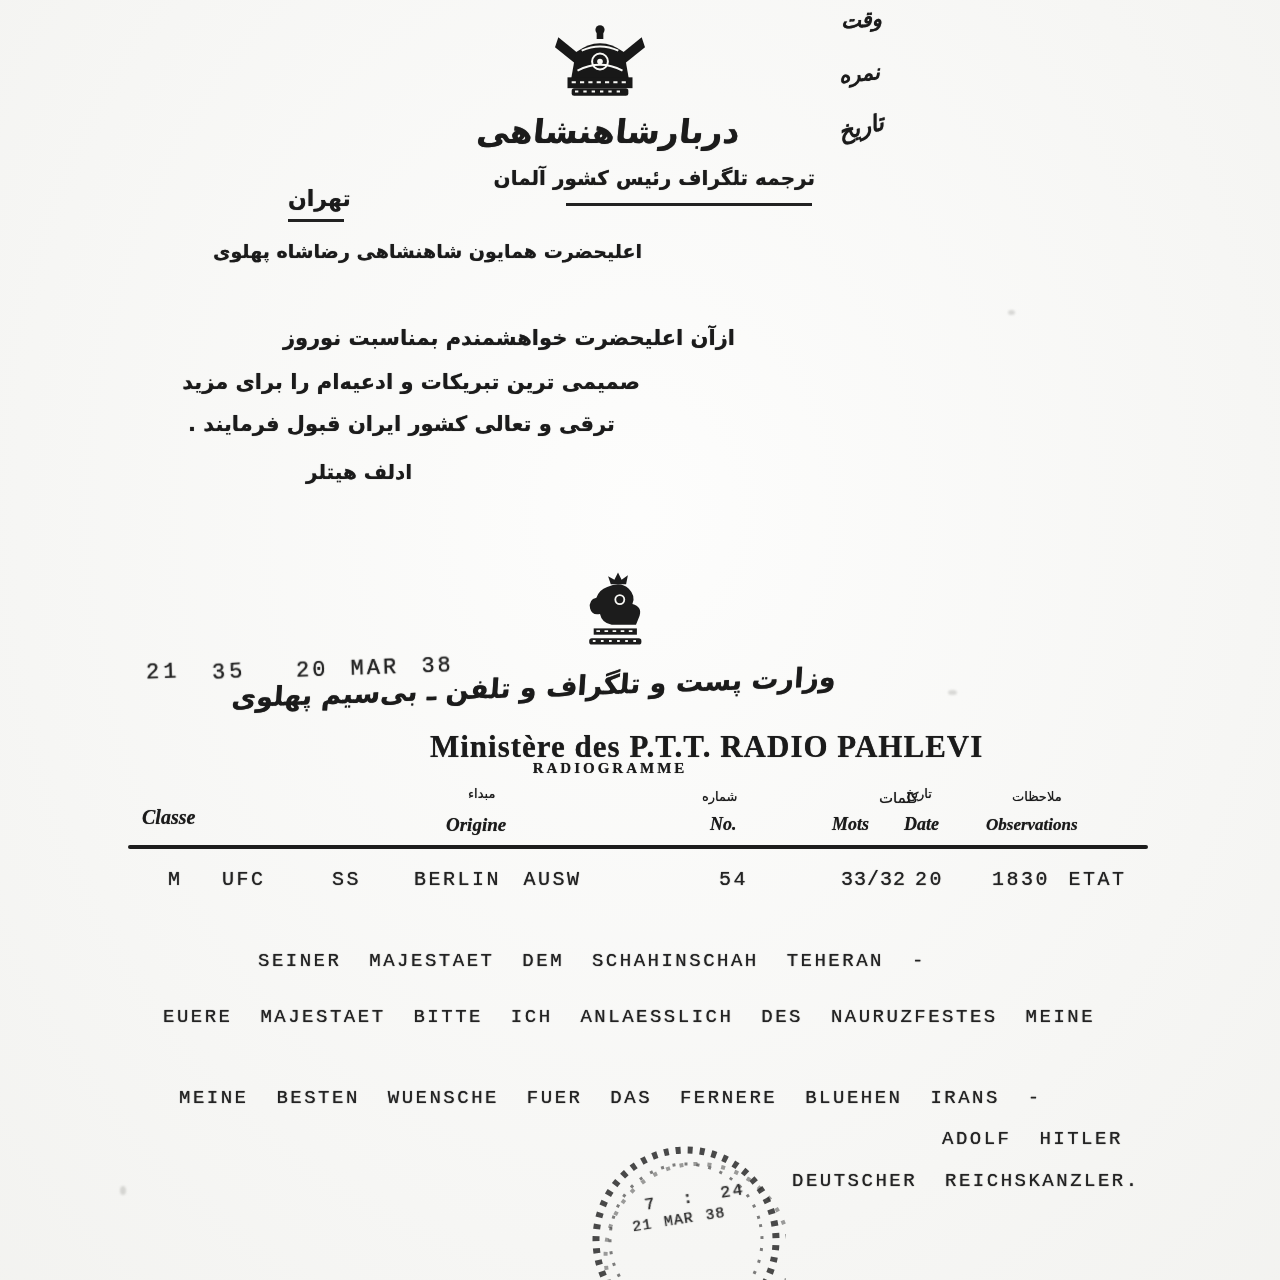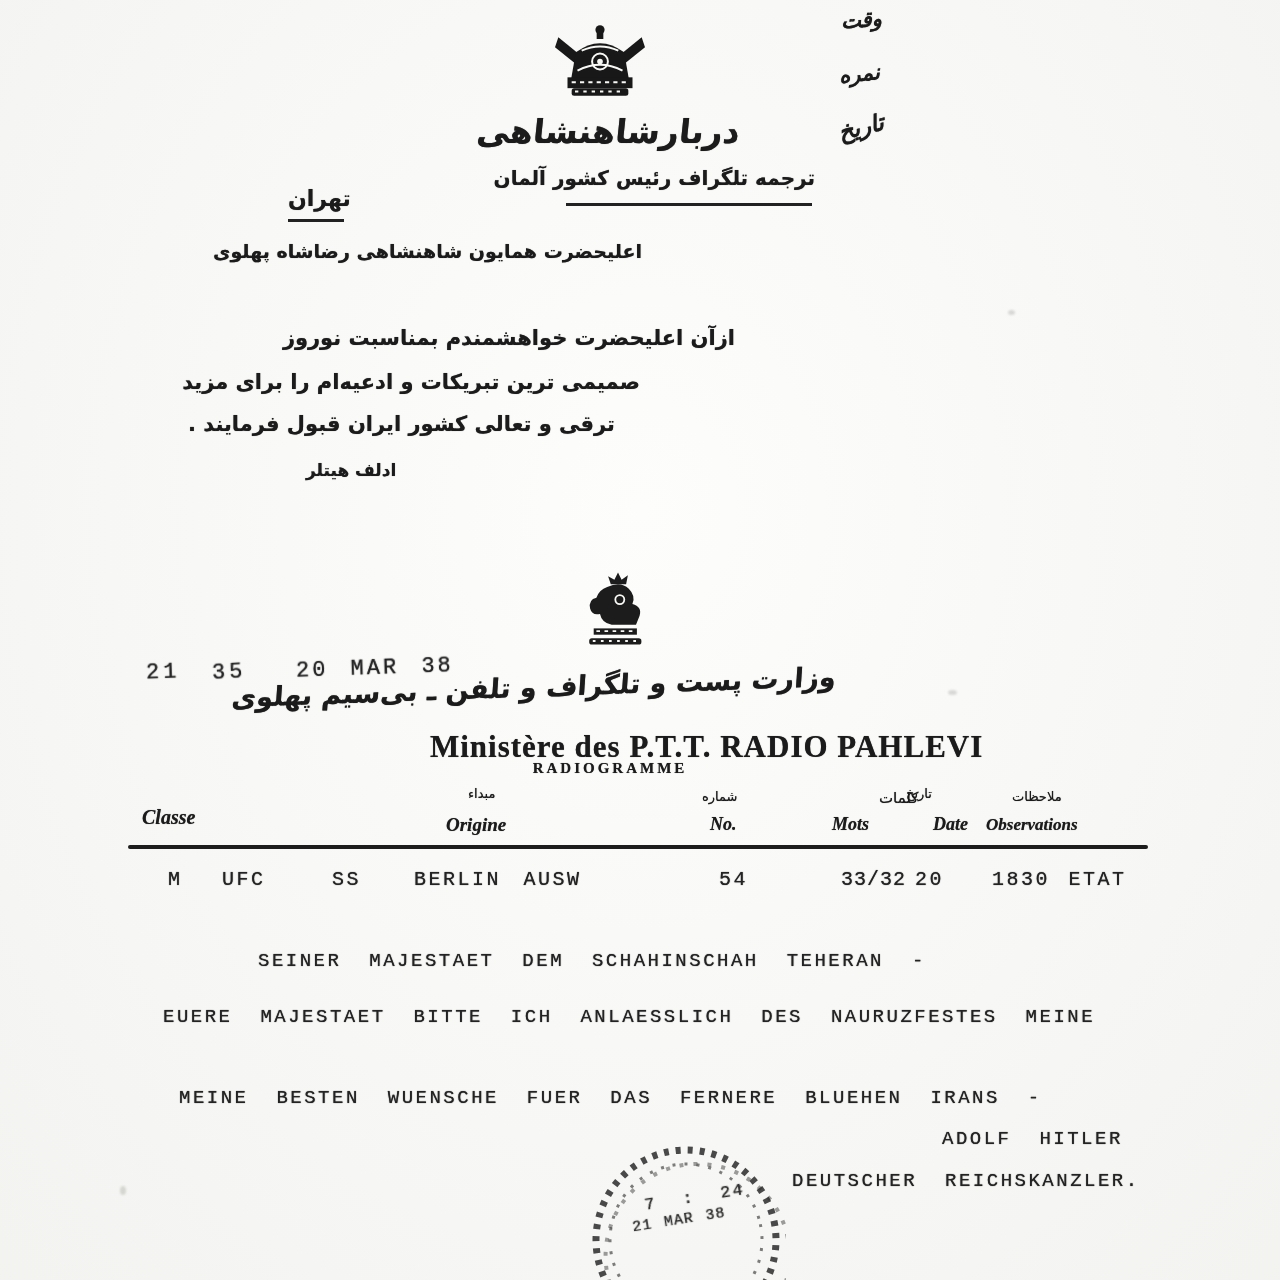--- a/index.html
+++ b/index.html
@@ -61,21 +61,21 @@
   <div class="u-line" style="left:566px;top:203px;width:246px;height:3px;"></div>
 
   <div class="abs fa ink" style="left:288px;top:186px;font-size:22px;font-weight:bold;">تهران</div>
   <div class="u-line" style="left:288px;top:219px;width:56px;height:3px;"></div>
 
   <div class="abs fa ink" style="left:308px;top:240px;width:334px;font-size:19px;font-weight:bold;">اعلیحضرت همایون شاهنشاهی رضاشاه پهلوی</div>
 
   <div class="abs fa ink" style="right:545px;top:326px;font-size:21px;font-weight:bold;">ازآن اعلیحضرت خواهشمندم بمناسبت نوروز</div>
   <div class="abs fa ink" style="right:640px;top:370px;font-size:21px;font-weight:bold;">صمیمی ترین تبریکات و ادعیه‌ام را برای مزید</div>
   <div class="abs fa ink" style="right:665px;top:412px;font-size:21px;font-weight:bold;">ترقی و تعالی کشور ایران قبول فرمایند .</div>
-  <div class="abs fa ink" style="left:306px;top:460px;font-size:17px;font-weight:bold;">ادلف هیتلر</div>
+  <div class="abs fa ink" style="left:306px;top:460px;font-size:20px;font-weight:bold;">ادلف هیتلر</div>
 
   <div class="abs" style="left:582px;top:572px;width:72px;height:84px;">
     <svg width="72" height="84" viewBox="0 0 80 92">
       <g fill="#1c1c1c">
         <path d="M36 8 l4 -8 l4 8 l7 -5 l-2 10 h-17 l-3 -9 z"></path>
         <path d="M28 16 q15 -7 24 2 q8 8 4 17 q11 3 8 13 l-4 10 h-27 q-11 -2 -13 -12 q-9 2 -11 -6 q-2 -10 7 -12 q3 -9 12 -12 z"></path>
         <rect x="13" y="62" width="48" height="7"></rect>
         <rect x="8" y="73" width="58" height="7" rx="3"></rect>
       </g>
       <g fill="none" stroke="#f8f8f5" stroke-width="2">
@@ -101,21 +101,21 @@
   <div class="abs fa ink" style="left:468px;top:786px;font-size:13px;">مبداء</div>
   <div class="abs serifhead ital ink" style="left:446px;top:814px;font-size:19px;">Origine</div>
 
   <div class="abs fa ink" style="left:702px;top:789px;font-size:13px;">شماره</div>
   <div class="abs serifhead ital ink" style="left:710px;top:814px;font-size:18px;">No.</div>
 
   <div class="abs fa ink" style="left:838px;top:789px;font-size:15px;margin-left:41px;">کلمات</div>
   <div class="abs serifhead ital ink" style="left:832px;top:814px;font-size:18px;">Mots</div>
 
   <div class="abs fa ink" style="left:906px;top:786px;font-size:13px;">تاریخ</div>
-  <div class="abs serifhead ital ink" style="left:904px;top:814px;font-size:18px;margin-left:29px;">Date</div>
+  <div class="abs serifhead ital ink" style="left:904px;top:814px;font-size:18px;">Date</div>
 
   <div class="abs fa ink" style="left:1012px;top:789px;font-size:13px;">ملاحظات</div>
   <div class="abs serifhead ital ink" style="left:986px;top:815px;font-size:17px;">Observations</div>
 
   <div class="abs rule" style="left:128px;top:845px;width:1020px;height:4px;"></div>
 
   <div class="abs tw ink" style="left:168px;top:868px;font-size:20px;">M</div>
   <div class="abs tw ink" style="left:222px;top:868px;font-size:20px;">UFC</div>
   <div class="abs tw ink" style="left:332px;top:868px;font-size:20px;">SS</div>
   <div class="abs tw ink" style="left:414px;top:868px;font-size:20px;word-spacing:8px;">BERLIN AUSW</div>

